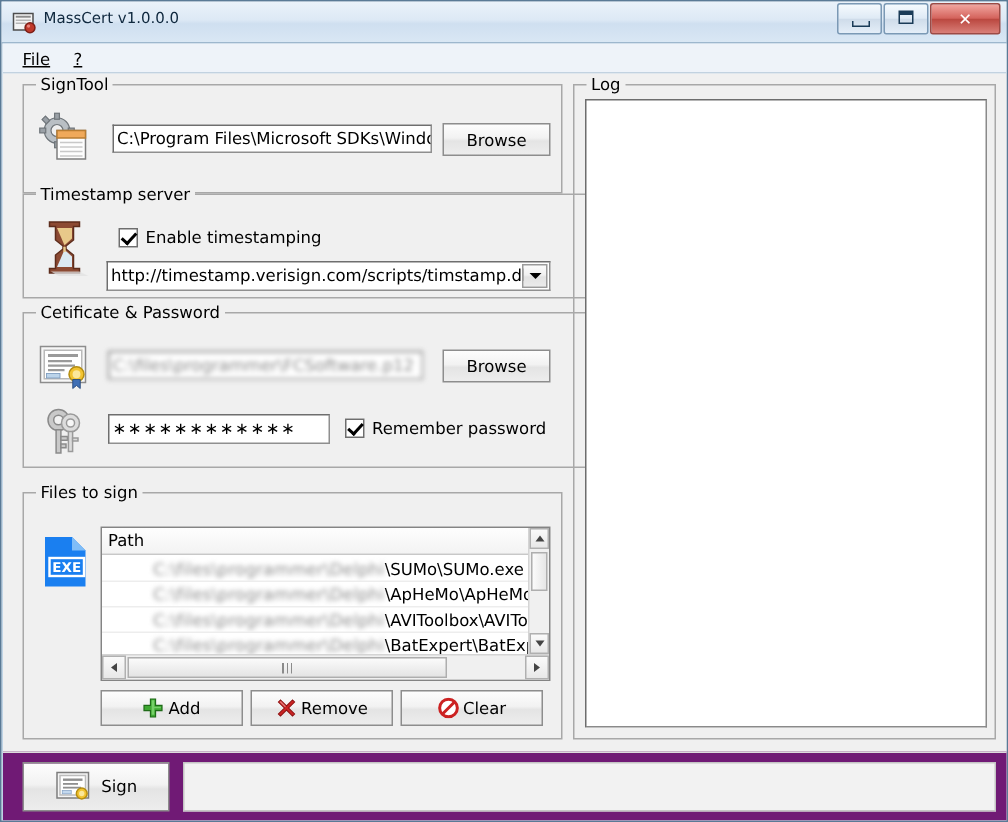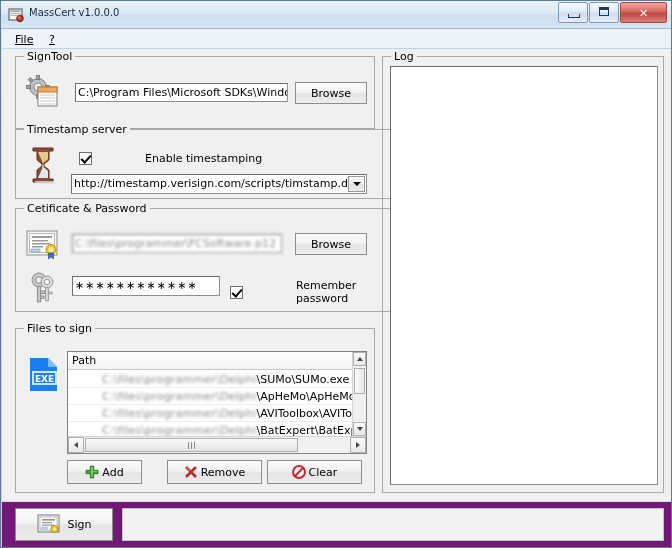--- a/index.html
+++ b/index.html
@@ -200,21 +200,20 @@
     border-left: 4px solid transparent;
     border-right: 4px solid transparent;
     border-top: 4px solid #000;
   }
   .chk {
     position: absolute;
     display: flex;
     align-items: center;
     font-size: 11px;
     cursor: default;
-    gap: 48px;
   }
   .chk .box {
     width: 13px; height: 13px;
     background: #ffffff;
     border: 1px solid #6e6e6e;
     box-sizing: border-box;
     margin-right: 5px;
     position: relative;
     flex: none;
   }
@@ -589,21 +588,21 @@
 
         <div class="hscroll">
           <div class="sbtn left"></div>
           <div class="thumb">
             <span class="grip"></span>
           </div>
           <div class="sbtn right"></div>
         </div>
       </div>
 
-      <div class="btn" style="left:51px; top:131px; width:75px; height:24px;">
+      <div class="btn" style="left:51px; top:131px; width:95px; height:24px;">
         <span>
           <svg width="14" height="14" viewBox="0 0 14 14">
             <path d="M5.3 1 L8.7 1 L8.7 5.3 L13 5.3 L13 8.7 L8.7 8.7 L8.7 13 L5.3 13 L5.3 8.7 L1 8.7 L1 5.3 L5.3 5.3 Z" fill="#3ea832" stroke="#1f6b18" stroke-width="0.8"></path>
             <path d="M6.1 1.8 L7.9 1.8 L7.9 6.1 L12.2 6.1 L12.2 7.1 L7.9 7.1 L7.9 11.5 L6.1 11.5 Z" fill="#8fe07f" opacity="0.7"></path>
           </svg>
         </span>
         <span>Add</span>
       </div>
 
       <div class="btn" style="left:151px; top:131px; width:95px; height:24px;">

